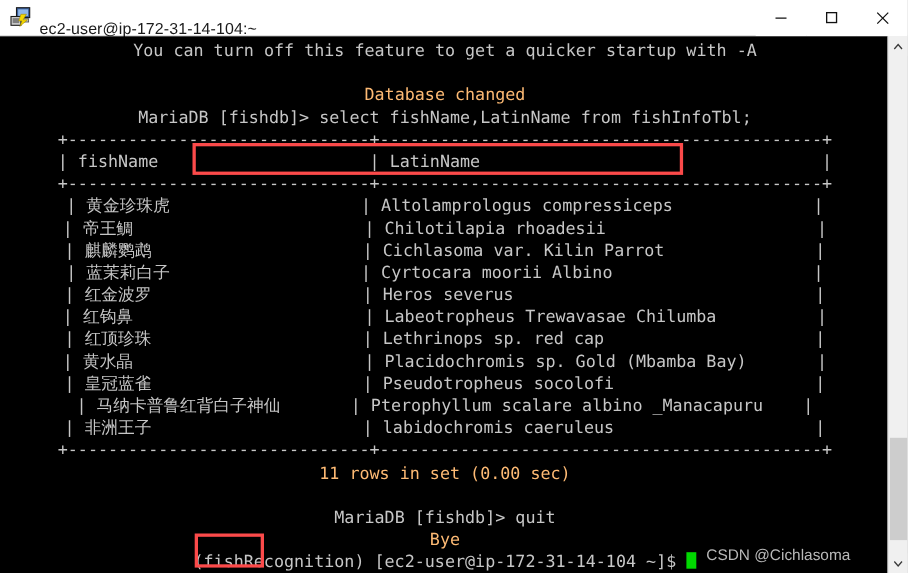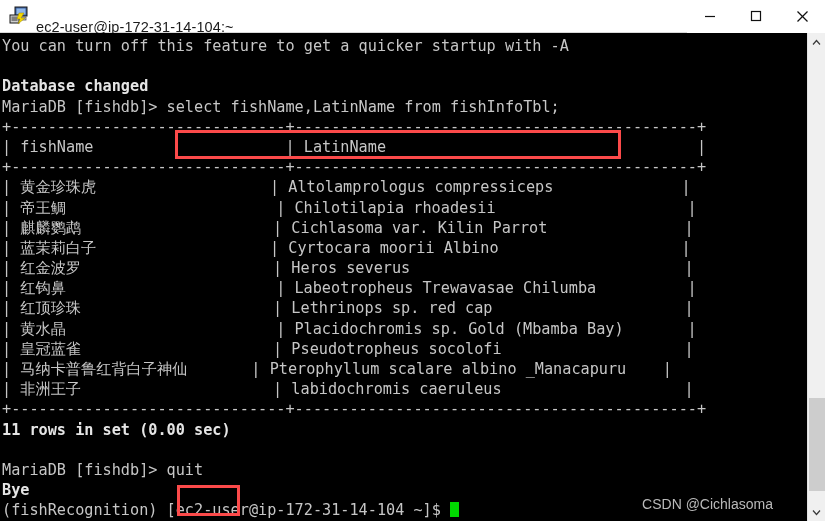--- a/index.html
+++ b/index.html
@@ -77,40 +77,41 @@
 
   
   #terminal {
     position: absolute;
     left: 0;
     top: 33px;
     width: 807px;
     height: 488px;
     background: #000000;
     overflow: hidden;
+    text-align: center;
   }
   #term-content {
     position: absolute;
     left: 0;
     top: 0;
     width: 807px;
     font-family: "DejaVu Sans Mono", "Liberation Mono", monospace;
     font-size: 15.2px;
     line-height: 20.2px;
     color: #c6c6c6;
     white-space: pre;
     padding: 3px 0 0 2px;
     box-sizing: border-box;
   }
   .line {
     height: 20.2px;
     white-space: pre;
     display: block;
   }
-  .bold-white { color: #e5e5e5; font-weight: bold; }
+  .bold-white { color: #fdba74; font-weight: normal; }
   .cursor {
     display: inline-block;
     width: 9.2px;
     height: 15px;
     background: #00d800;
     vertical-align: -2px;
   }
 
   
   .redbox {

